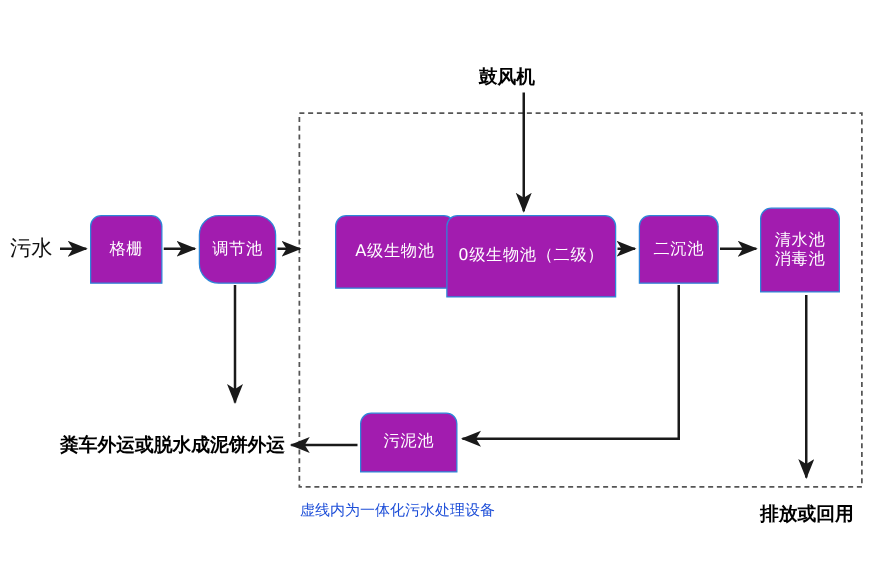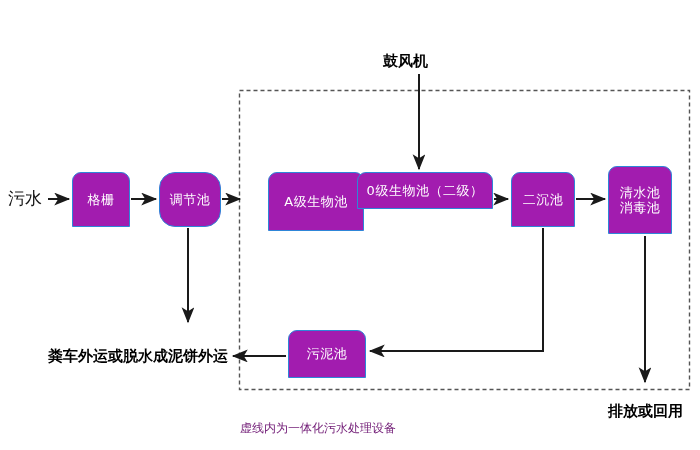--- a/index.html
+++ b/index.html
@@ -40,21 +40,21 @@
     white-space:pre-line;
     z-index:3;
   }
   .label{
     position:absolute;
     white-space:nowrap;
     z-index:4;
   }
   .label.black{color:#111111;font-size:17px;}
   .label.blue{color:#000000;font-size:15px;font-weight:bold;}
-  .label.caption{color:#701a75;font-size:12px;margin-top:20px;}
+  .label.caption{color:#1d4ed8;font-size:12px;}
 </style>
 </head>
 <body>
 
 <div id="canvas">
 
   <svg class="layer" viewBox="0 0 700 450">
     <defs>
       <marker id="ah" markerWidth="9" markerHeight="9" refX="7.4" refY="3.2" orient="auto" markerUnits="strokeWidth">
         <path d="M0,0 L8,3.2 L0,6.4 L2,3.2 z" fill="#1a1a1a"></path>
@@ -77,21 +77,21 @@
       <path d="M645,236 L645,382"></path>
     </g>
   </svg>
 
   <div class="node" style="left:72px;top:172px;width:58px;height:55px;">格栅</div>
 
   <div class="node" style="left:159px;top:172px;width:62px;height:55px;border-radius:16px;">调节池</div>
 
   <div class="node" style="left:243px;top:172px;width:96px;height:59px;margin-left:25px;">A级生物池</div>
 
-  <div class="node" style="left:357px;top:172px;width:136px;height:37px;">0级生物池（二级）</div>
+  <div class="node" style="left:357px;top:172px;width:136px;height:66px;">0级生物池（二级）</div>
 
   <div class="node" style="left:608px;top:166px;width:64px;height:68px;">清水池
 消毒池</div>
 
   <div class="node" style="left:511px;top:172px;width:64px;height:55px;">二沉池</div>
 
   <div class="node" style="left:288px;top:330px;width:78px;height:48px;">污泥池</div>
 
   <div class="label black" style="left:8px;top:187px;">污水</div>
 

